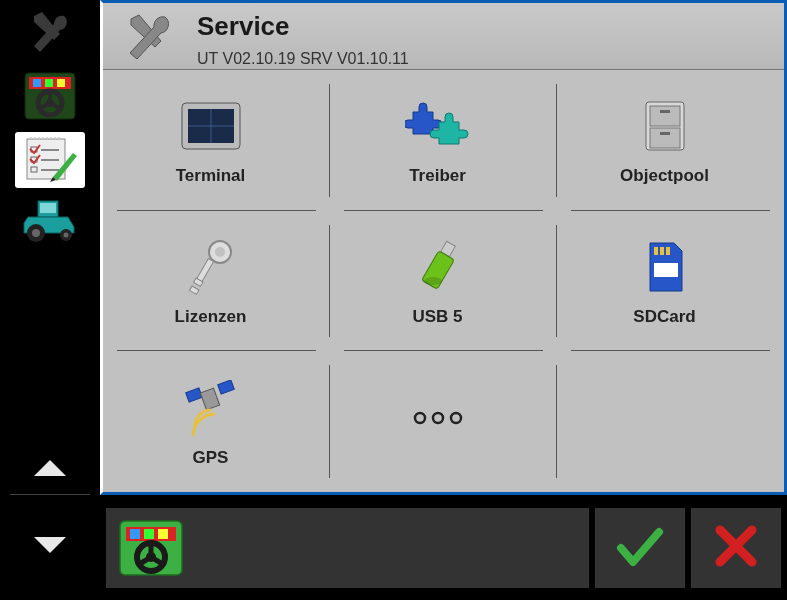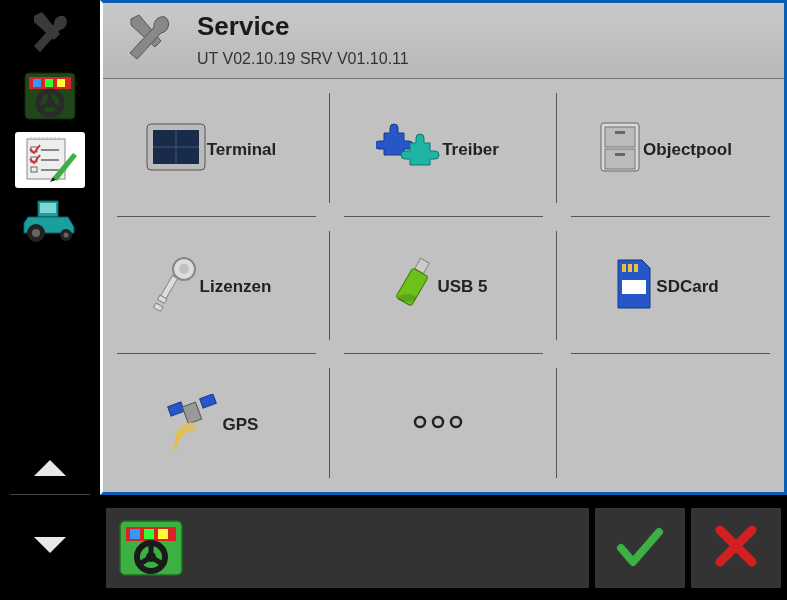--- a/index.html
+++ b/index.html
@@ -55,21 +55,21 @@
     flex: 1;
     background: #c1c1c1;
     border: 3px solid #0b5cb3;
     border-left: 3px solid #fff;
     display: flex;
     flex-direction: column;
   }
   .header {
     display: flex;
     align-items: center;
-    padding: 8px 14px 10px 14px;
+    padding: 8px 14px 1px 14px;
     border-bottom: 1px solid #777;
     background: linear-gradient(#c9c9c9,#b8b8b8);
     gap: 16px;
   }
   .header-icon {
     width: 64px; height: 56px;
     display:flex;align-items:center;justify-content:center;
   }
   .header-text .title {
     font-size: 26px;
@@ -82,21 +82,21 @@
     margin-top: 8px;
   }
   .grid {
     flex:1;
     display: grid;
     grid-template-columns: repeat(3, 1fr);
     grid-template-rows: repeat(3, 1fr);
   }
   .cell {
     display:flex;
-    flex-direction:row;
+    flex-direction:column;
     align-items:center;
     justify-content:center;
     padding: 10px 20px 12px 8px;
     cursor:pointer;
     position:relative;
   }
   .cell:not(:nth-child(3n))::after {
     content:"";
     position:absolute;
     right:0;top:14px;bottom:14px;

